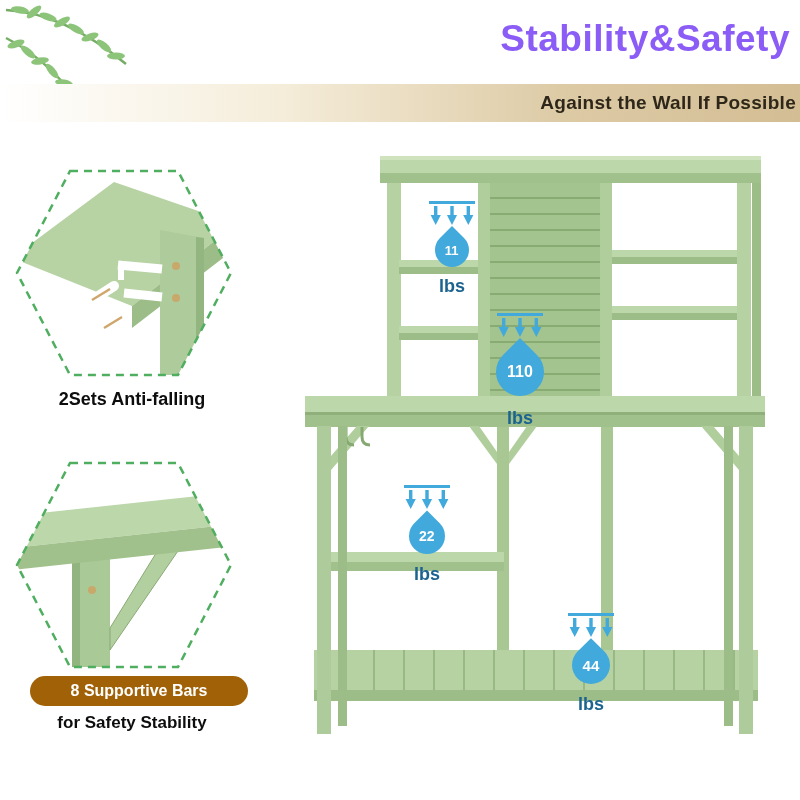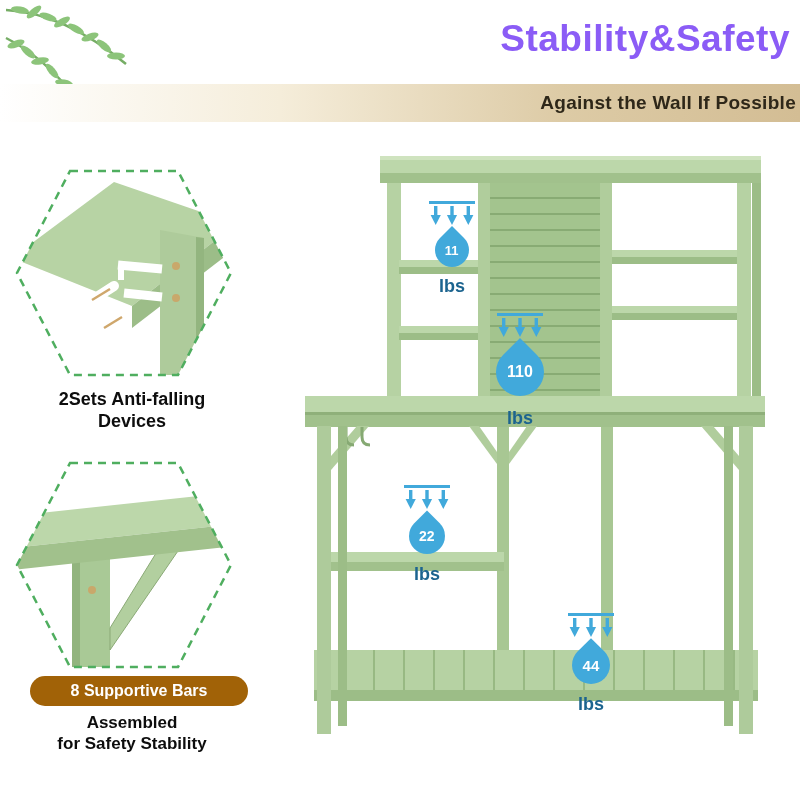--- a/index.html
+++ b/index.html
@@ -233,21 +233,20 @@
     <path d="M102,120 L74,138" stroke="#ffffff" stroke-width="10" stroke-linecap="round"></path>
     <path d="M114,148 L86,166" stroke="#ffffff" stroke-width="10" stroke-linecap="round"></path>
     <path d="M98,123 L80,134" stroke="#cfa76c" stroke-width="2.5"></path>
     <path d="M110,151 L92,162" stroke="#cfa76c" stroke-width="2.5"></path>
   </g>
   <polygon points="58,5 166,5 219,107 166,209 58,209 5,107" fill="none" stroke="#4fae5f" stroke-width="2.5" stroke-dasharray="8 6"></polygon>
 </svg>
 
 <div class="abs caption caption1">
   <div>2Sets Anti-falling</div>
-  <div>Devices</div>
 </div>
 
 <svg class="abs hex hex2" width="224" height="214" viewBox="0 0 224 214">
   <defs>
       <clipPath id="hexclip2">
         <polygon points="58,5 166,5 219,107 166,209 58,209 5,107"></polygon>
       </clipPath>
     </defs>
   <g clip-path="url(#hexclip2)">
     <rect x="0" y="0" width="224" height="214" fill="#ffffff"></rect>
@@ -257,15 +256,14 @@
     <polygon points="0,58 224,34 224,66 0,90" fill="#bcd7aa"></polygon>
     <polygon points="0,90 224,66 224,88 0,112" fill="#a1c18c"></polygon>
     <circle cx="80" cy="132" r="4" fill="#c9a86b"></circle>
   </g>
   <polygon points="58,5 166,5 219,107 166,209 58,209 5,107" fill="none" stroke="#4fae5f" stroke-width="2.5" stroke-dasharray="8 6"></polygon>
 </svg>
 
 <div class="abs badge">8 Supportive Bars</div>
 
 <div class="abs caption caption2">
-  <div>Assembled</div>
   <div>for Safety Stability</div>
 </div>
 
 </body></html>

